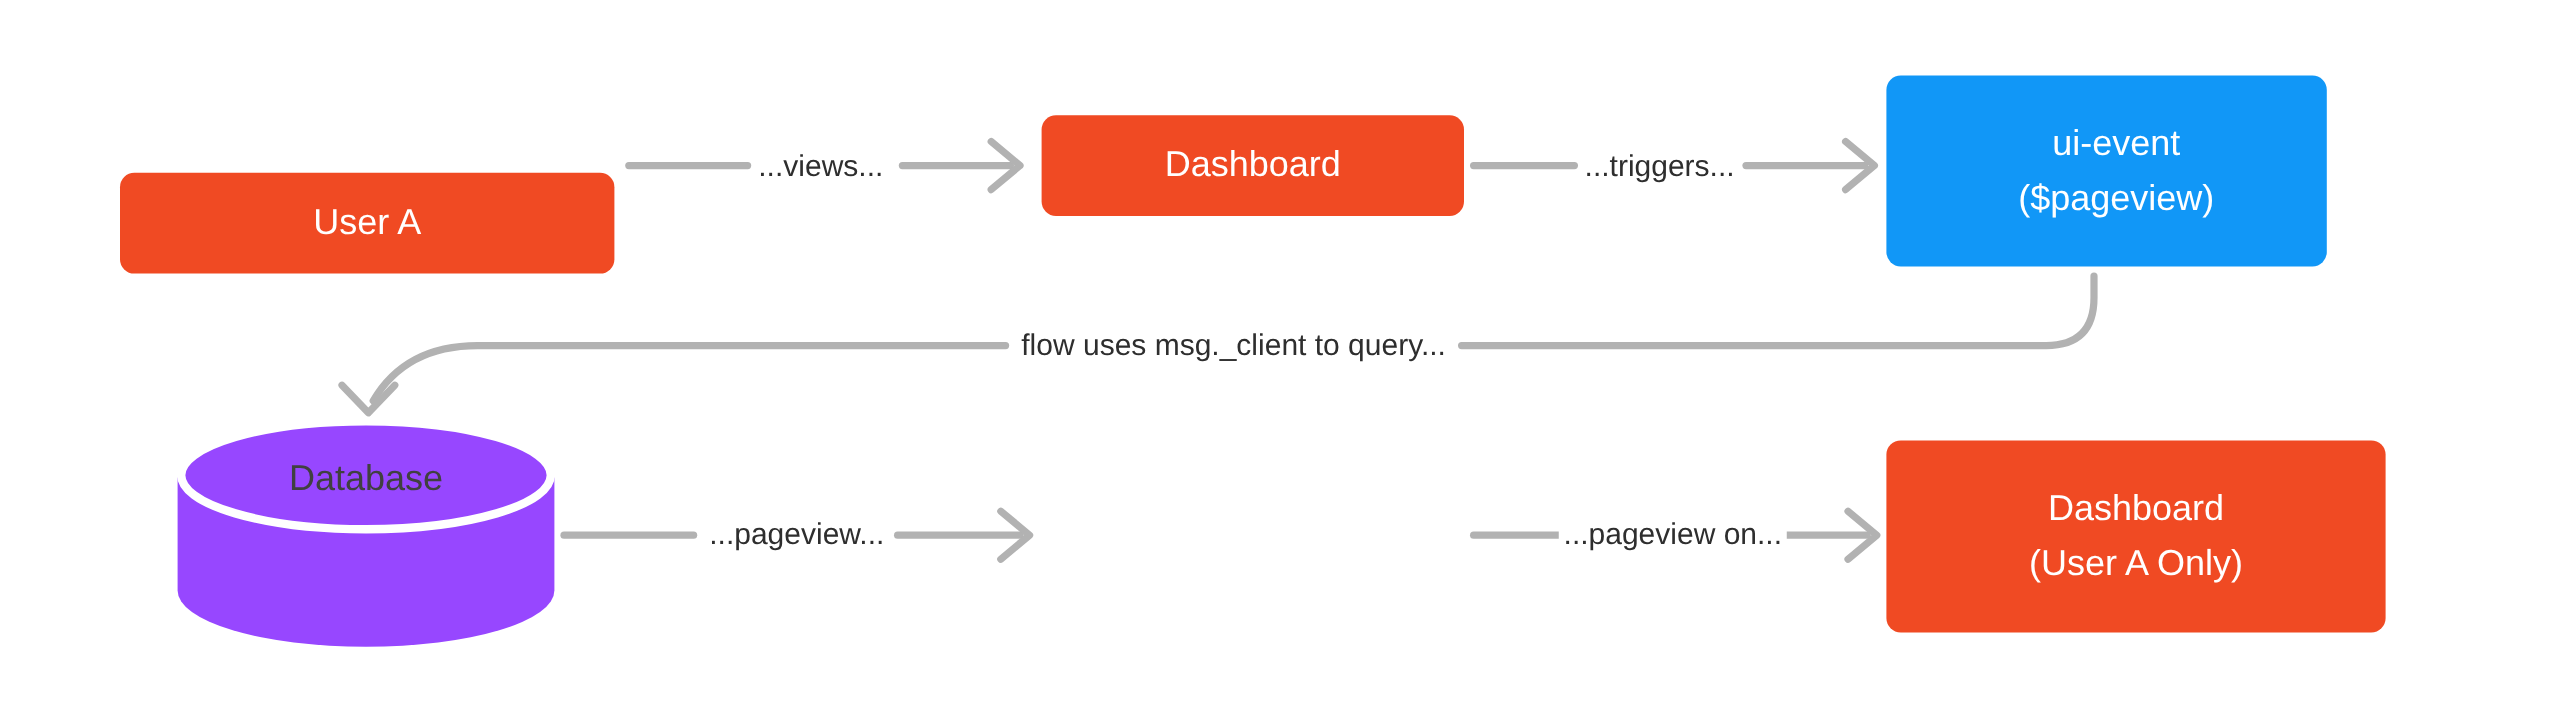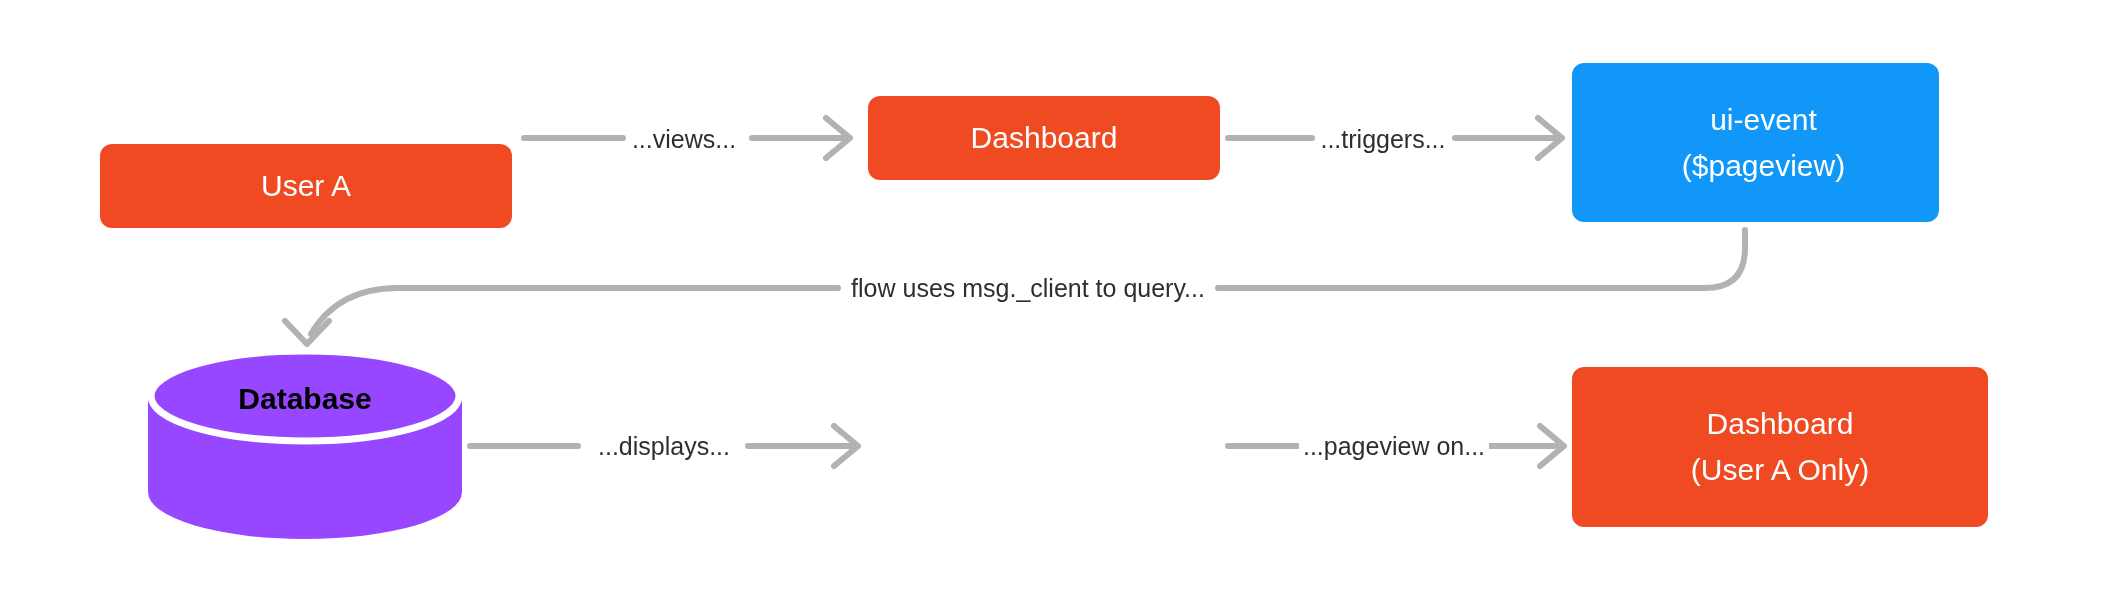--- a/index.html
+++ b/index.html
@@ -40,21 +40,21 @@
   .node-blue   { background: #1197f7; }
   .node-user-a          { left: 100px;  top: 96px;  width: 412px; height: 84px; margin-top: 48px; }
   .node-dashboard       { left: 868px;  top: 96px;  width: 352px; height: 84px; }
   .node-ui-event        { left: 1572px; top: 63px;  width: 351px; height: 159px; padding-left: 16px; }
   .node-ui-chart        { left: 868px;  top: 368px; width: 352px; height: 157px; }
   .node-dashboard-usera { left: 1572px; top: 367px; width: 416px; height: 160px; }
   .db-label {
     position: absolute;
     left: 148px; top: 371px; width: 314px; height: 56px;
     display: flex; align-items: center; justify-content: center;
-    color: #000000; font-size: 30px; font-weight: 700;
+    color: #404040; font-size: 30px; font-weight: 400;
   }
   .edge-label {
     position: absolute;
     transform: translate(-50%, -50%);
     color: #2e2e2e;
     font-size: 25px;
     font-weight: 500;
     white-space: nowrap;
     background: #ffffff;
     padding: 0 4px;
@@ -127,16 +127,16 @@
 
 
   <div class="node node-orange node-dashboard-usera">
     <span>Dashboard
 (User A Only)</span>
   </div>
 
   <div class="edge-label edge-label-views">...views...</div>
   <div class="edge-label edge-label-triggers">...triggers...</div>
   <div class="edge-label edge-label-query">flow uses msg._client to query...</div>
-  <div class="edge-label edge-label-populates">...displays...</div>
+  <div class="edge-label edge-label-populates">...pageview...</div>
   <div class="edge-label edge-label-displays-on">...pageview on...</div>
 
 </div>
 
 </body></html>

